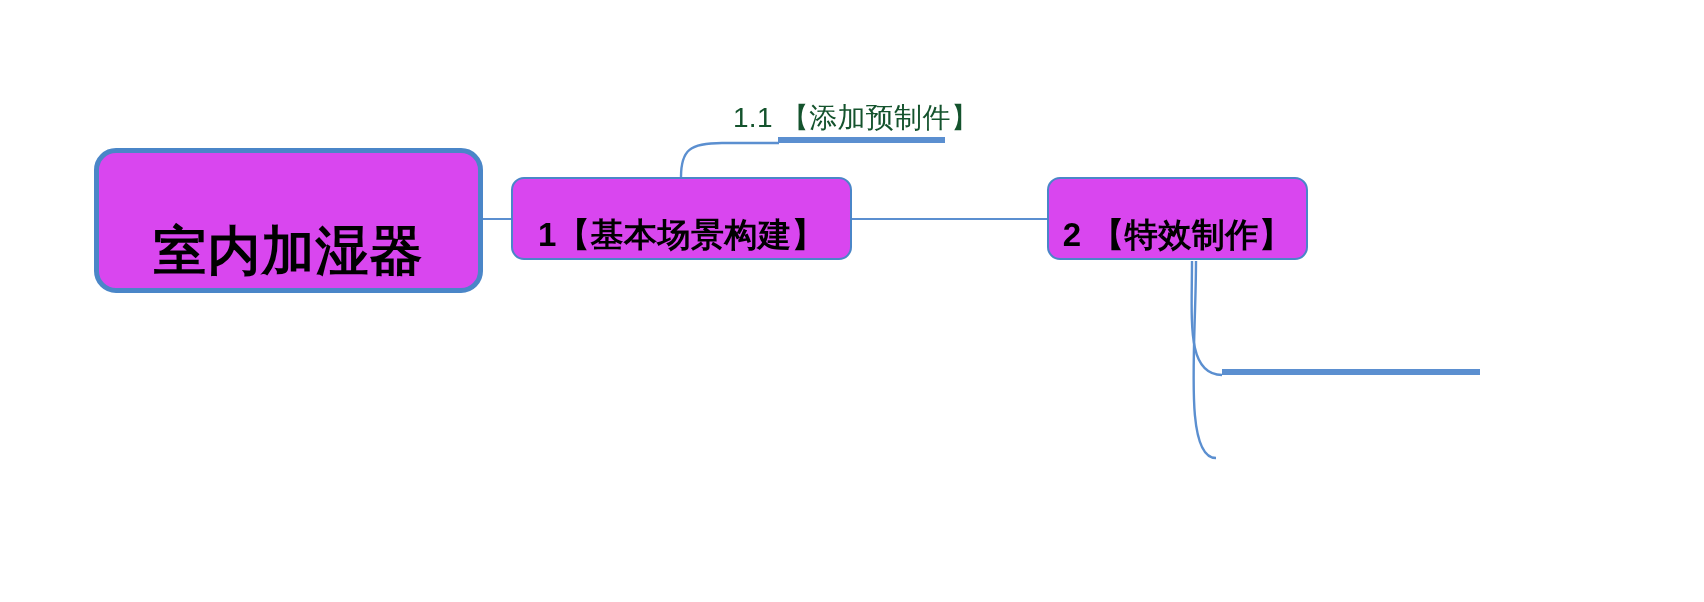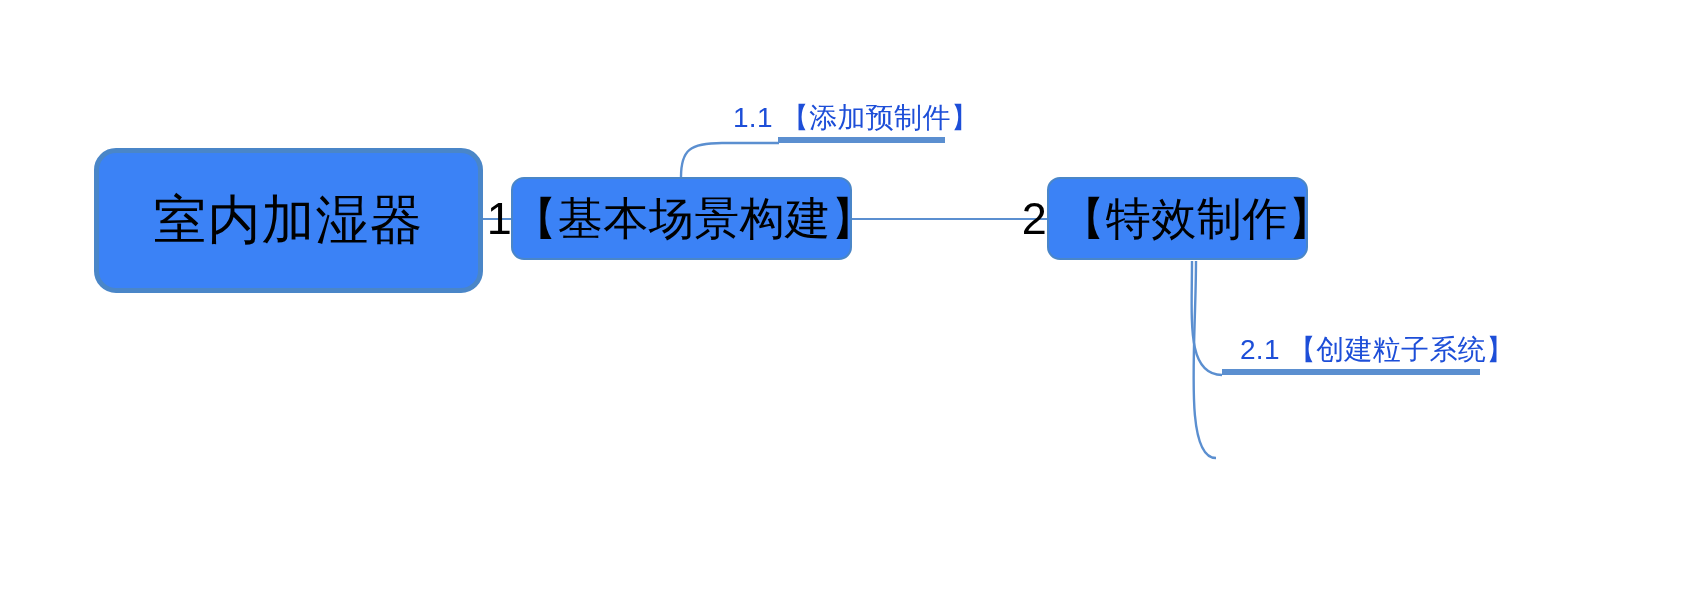--- a/index.html
+++ b/index.html
@@ -25,27 +25,28 @@
     width: 1704px;
     height: 602px;
     pointer-events: none;
   }
 
   
   .node {
     position: absolute;
     box-sizing: border-box;
     display: flex;
-    align-items: center;
+    align-items: flex-end;
     justify-content: center;
-    background: #3b82f6;
+    background: #d946ef;
     border: 2px solid #4a86c8;
     border-radius: 14px;
     color: #2c5party;
     white-space: nowrap;
+    font-weight: bold;
   }
   .node-label {
     color: #2d5party;
   }
 
   .node.root {
     left: 94px;
     top: 148px;
     width: 389px;
     height: 145px;
@@ -58,21 +59,21 @@
     color: #2f5party;
   }
 
   .node.l1 {
     top: 177px;
     height: 83px;
     border-width: 2px;
     border-radius: 13px;
   }
   .node.l1 .node-label {
-    font-size: 45px;
+    font-size: 33px;
     letter-spacing: 0.5px;
   }
 
   .node.n1 {
     left: 511px;
     width: 341px;
   }
   .node.n2 {
     left: 1047px;
     width: 261px;
@@ -80,21 +81,21 @@
 
   
   .leaf {
     position: absolute;
   }
   .leaf-text {
     position: absolute;
     bottom: 6px;
     left: 0;
     font-size: 28px;
-    color: #1d4ed8;
+    color: #14532d;
     white-space: nowrap;
     letter-spacing: 0.3px;
   }
   .leaf-bar {
     position: absolute;
     bottom: 0;
     left: 0;
     height: 6px;
     background: #5b8fd0;
   }
@@ -140,18 +141,17 @@
   <div class="node l1 n2">
     <span class="node-label">2 【特效制作】</span>
   </div>
 
   <div class="leaf s11">
     <span class="leaf-text">1.1 【添加预制件】</span>
     <span class="leaf-bar"></span>
   </div>
 
   <div class="leaf s21">
-    <span class="leaf-text">2.1 【创建粒子系统】</span>
     <span class="leaf-bar"></span>
   </div>
 
 
 </div>
 
 </body></html>

